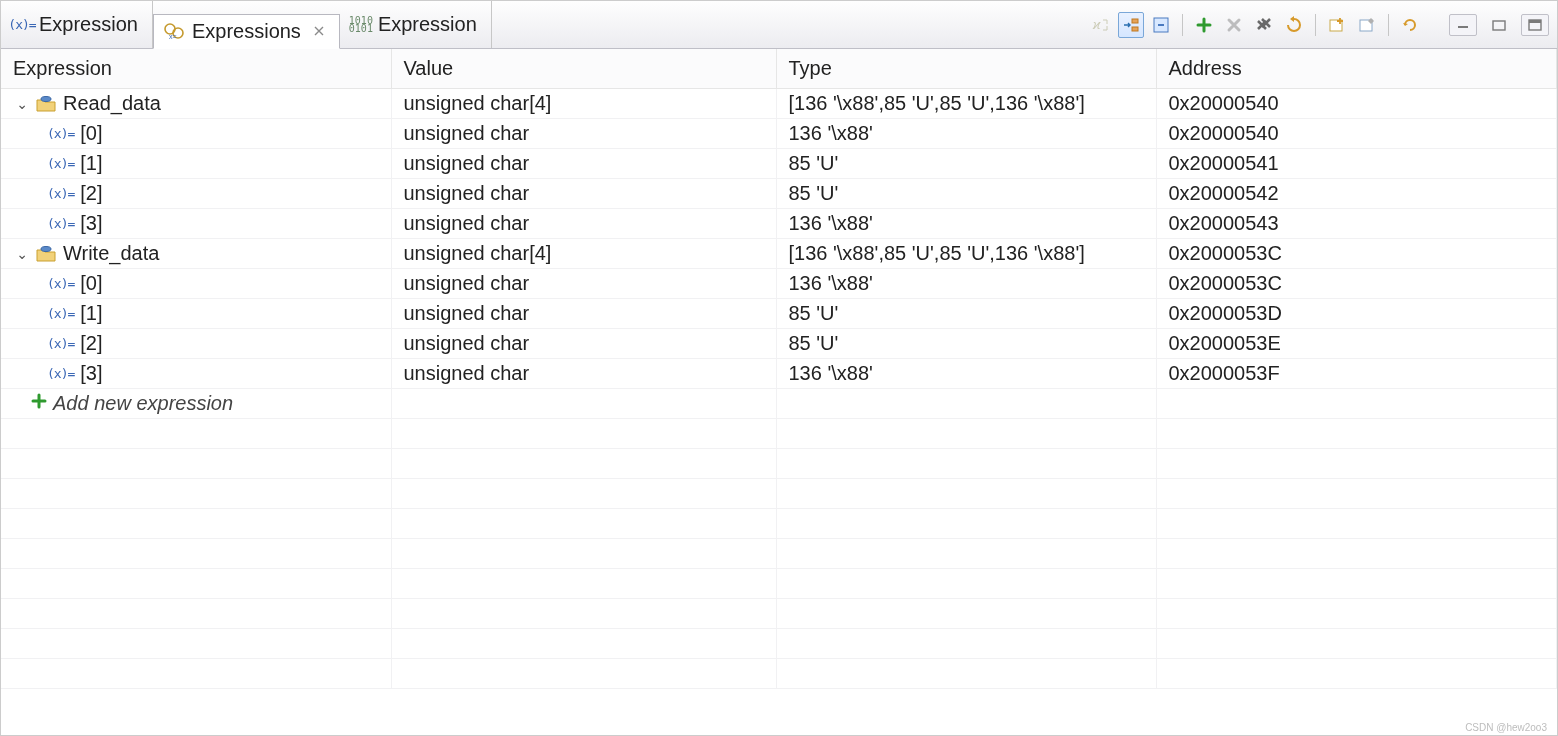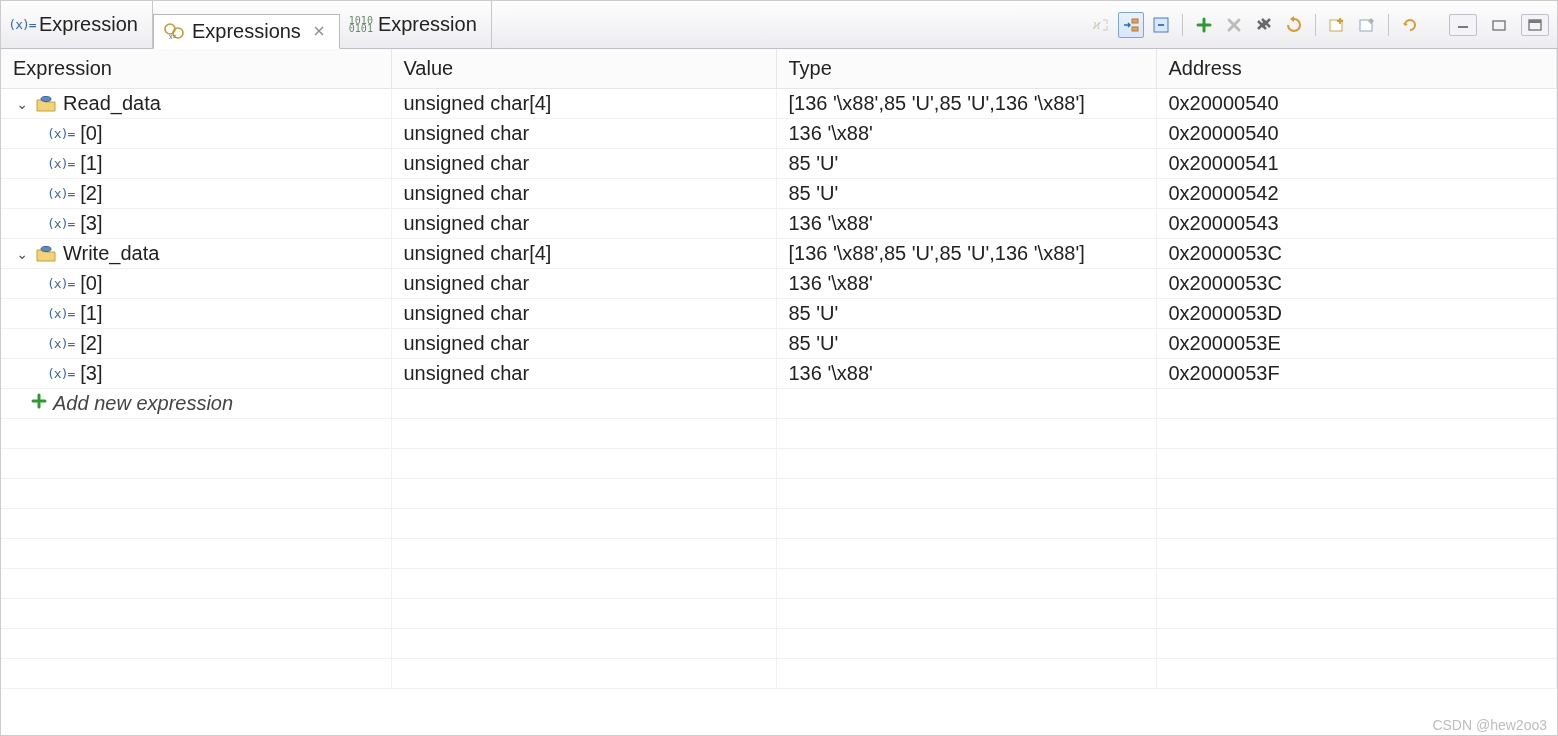--- a/index.html
+++ b/index.html
@@ -21,21 +21,21 @@
 .table th { text-align: left; font-weight: 400; padding: 8px 10px 8px 12px; border-bottom: 1px solid #e6e6e6; border-right: 1px solid #e6e6e6; background: #fbfbfc; }
 .table td { padding: 3px 10px 3px 12px; border-bottom: 1px solid #f1f1f3; border-right: 1px solid #f1f1f3; white-space: nowrap; overflow: hidden; text-overflow: ellipsis; }
 .cell-expr { display: flex; align-items: center; gap: 6px; }
 .chev { width: 14px; display: inline-block; text-align: center; color: #555; font-size: 14px; user-select: none; }
 .indent0 { padding-left: 2px; }
 .indent1 { padding-left: 34px; }
 .folder-icon { width: 22px; height: 18px; display: inline-flex; align-items: center; justify-content: center; }
 .var-icon { font-family: monospace; font-size: 13px; color: #3a67b5; letter-spacing: -1px; }
 .add-row { font-style: italic; color: #444; }
 .add-icon { color: #2f9a2f; font-weight: 400; font-size: 18px; }
-.watermark { position: absolute; right: 10px; bottom: 2px; font-size: 14px; color: #bdbdbd; }
+.watermark { position: absolute; right: 10px; bottom: 2px; font-size: 10px; color: #bdbdbd; }
 col.c1 { width: 390px; } col.c2 { width: 385px; } col.c3 { width: 380px; } col.c4 { width: auto; }
 </style>
 </head>
 <body>
 
 <div class="topbar">
   <div class="tabs">
     <div class="tab">
       <span class="icon var-icon">(x)=</span>
       <span>Expression</span>

